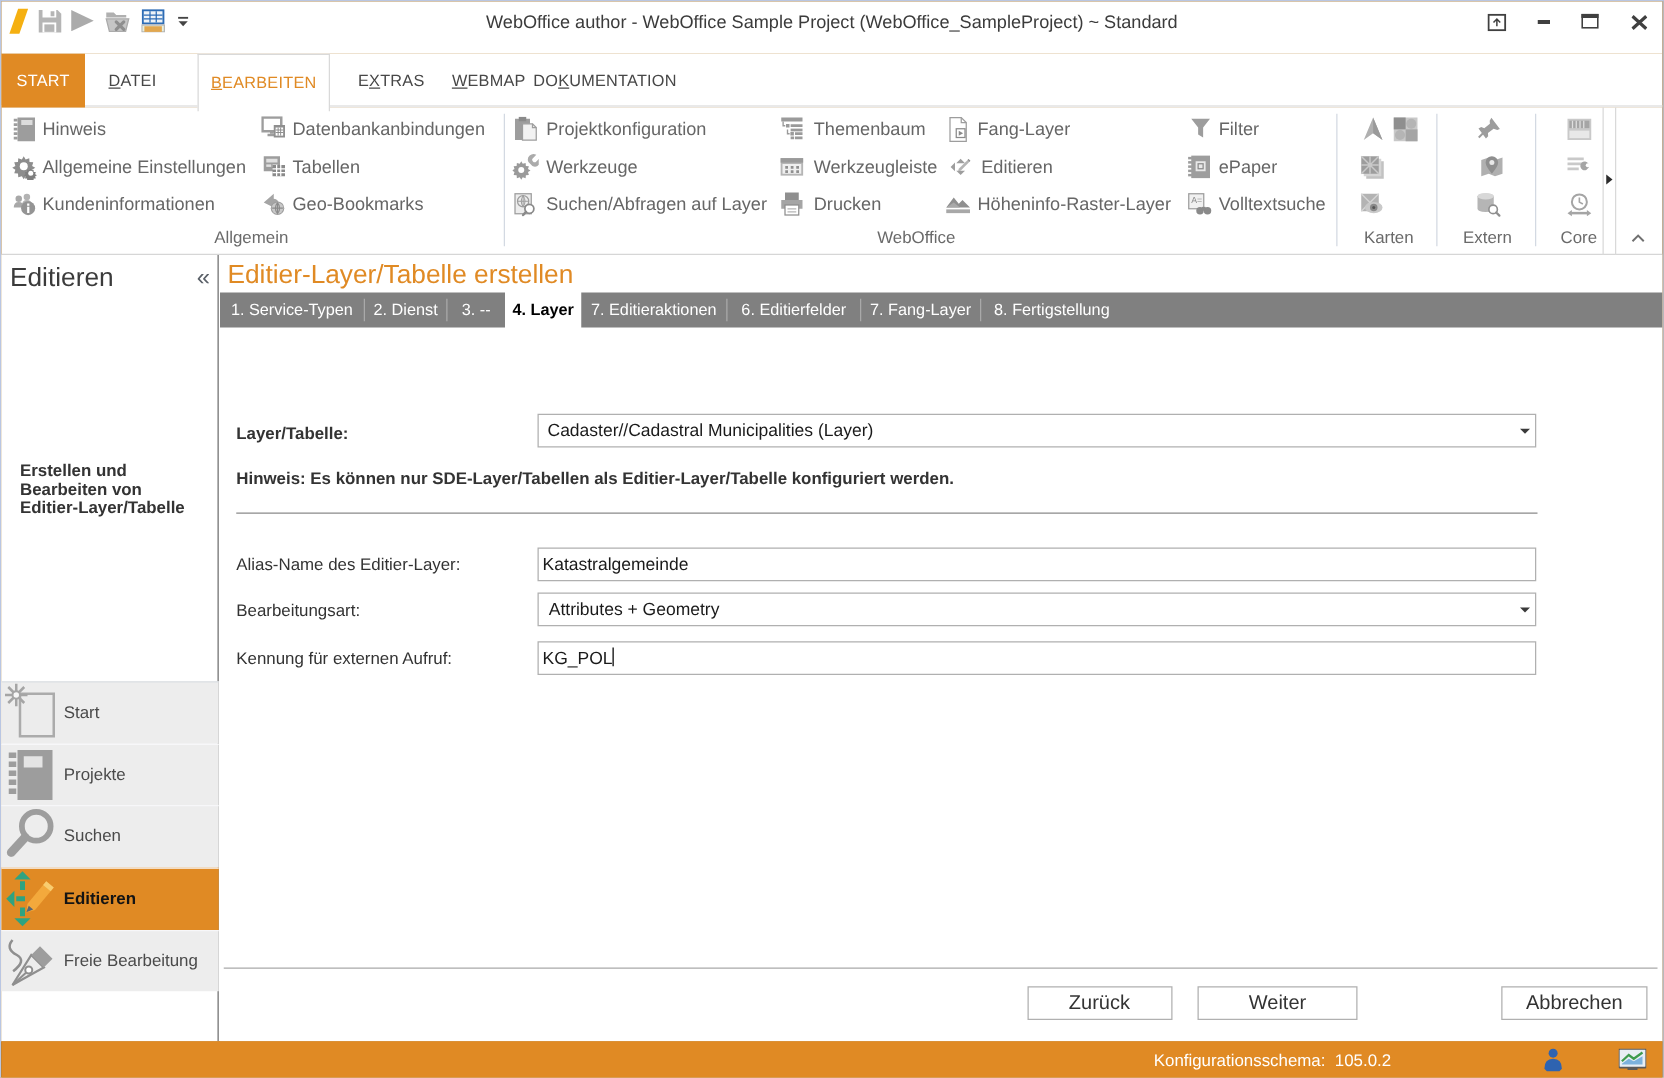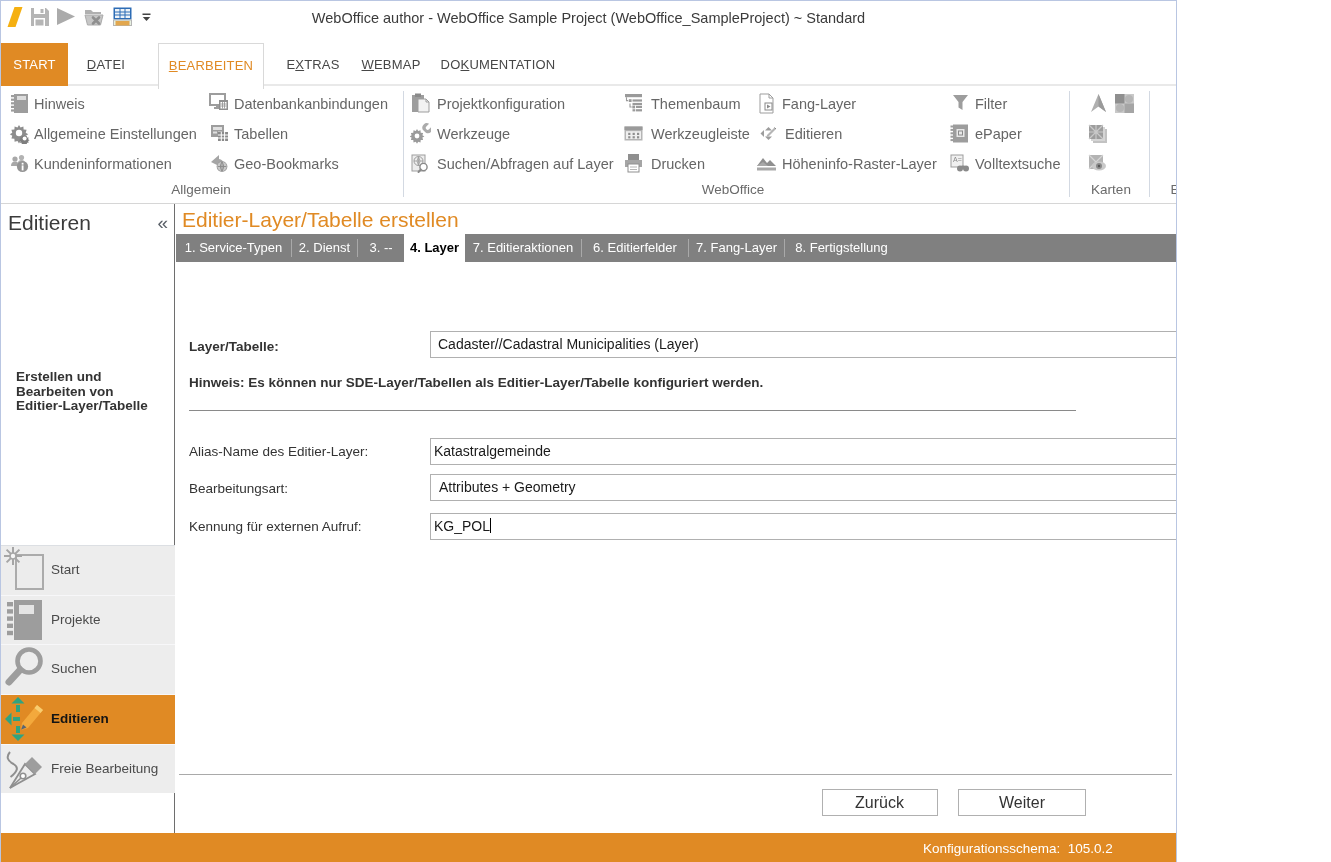--- a/index.html
+++ b/index.html
@@ -1,17 +1,17 @@
 <!DOCTYPE html>
 <html><head>
 <meta charset="utf-8">
 <style>
 * { margin:0; padding:0; box-sizing:border-box; }
 html,body { width:1331px; height:862px; font-family:"Liberation Sans", sans-serif; background:#fff; overflow:hidden; }
-#win { position:absolute; left:0; top:0; width:1177px; height:862px; background:#a16207; border:1px solid #b9c6e2; border-bottom:none; overflow:hidden; }
+#win { position:absolute; left:0; top:0; width:1331px; height:862px; background:#a16207; border:1px solid #b9c6e2; border-bottom:none; overflow:hidden; }
 
 
 #titlebar { position:absolute; left:0; top:0; width:100%; height:42px; background:#fff; }
 #title-text { position:absolute; left:0; right:0; top:9px; text-align:center; font-size:14.5px; color:#3b3b3b; }
 
 
 #tabrow { position:absolute; left:0; top:42px; width:100%; height:43px; background:#fff; }
 #tabrow::after { content:""; position:absolute; left:0; bottom:0; height:2px; width:100%; background:#e9e9e9; }
 .tab { position:absolute; top:0; height:43px; line-height:43px; z-index:1; font-size:13px; color:#474747; text-align:center; letter-spacing:0.2px; }
 .tab u { text-decoration:underline; }
@@ -111,21 +111,21 @@
         </g>
       </svg>
   </div>
 
   <div id="tabrow">
     <div class="tab" id="tab-start">START</div>
     <div class="tab" style="left:71px; width:68px;"><u>D</u>ATEI</div>
     <div class="tab" id="tab-bearb" style="left:157px; width:106px;"><u>B</u>EARBEITEN</div>
     <div class="tab" style="left:273px; width:78px;">E<u>X</u>TRAS</div>
     <div class="tab" style="left:351px; width:78px;"><u>W</u>EBMAP</div>
-    <div class="tab" style="left:424px; width:146px;">DO<u>K</u>UMENTATION</div>
+    <div class="tab" style="left:410px; width:146px;">DO<u>K</u>UMENTATION</div>
   </div>
 
   <div id="ribbon">
 
     <svg class="ricon" style="left:8px;top:7px;" viewBox="0 0 21 21">
         <rect x="5" y="1" width="14" height="19" fill="#9d9d9d"></rect>
         <rect x="8" y="3" width="9" height="4" fill="#dcdcdc"></rect>
         <g fill="#9d9d9d">
           <rect x="2" y="2" width="3" height="2.2"></rect>
           <rect x="2" y="5.6" width="3" height="2.2"></rect>

